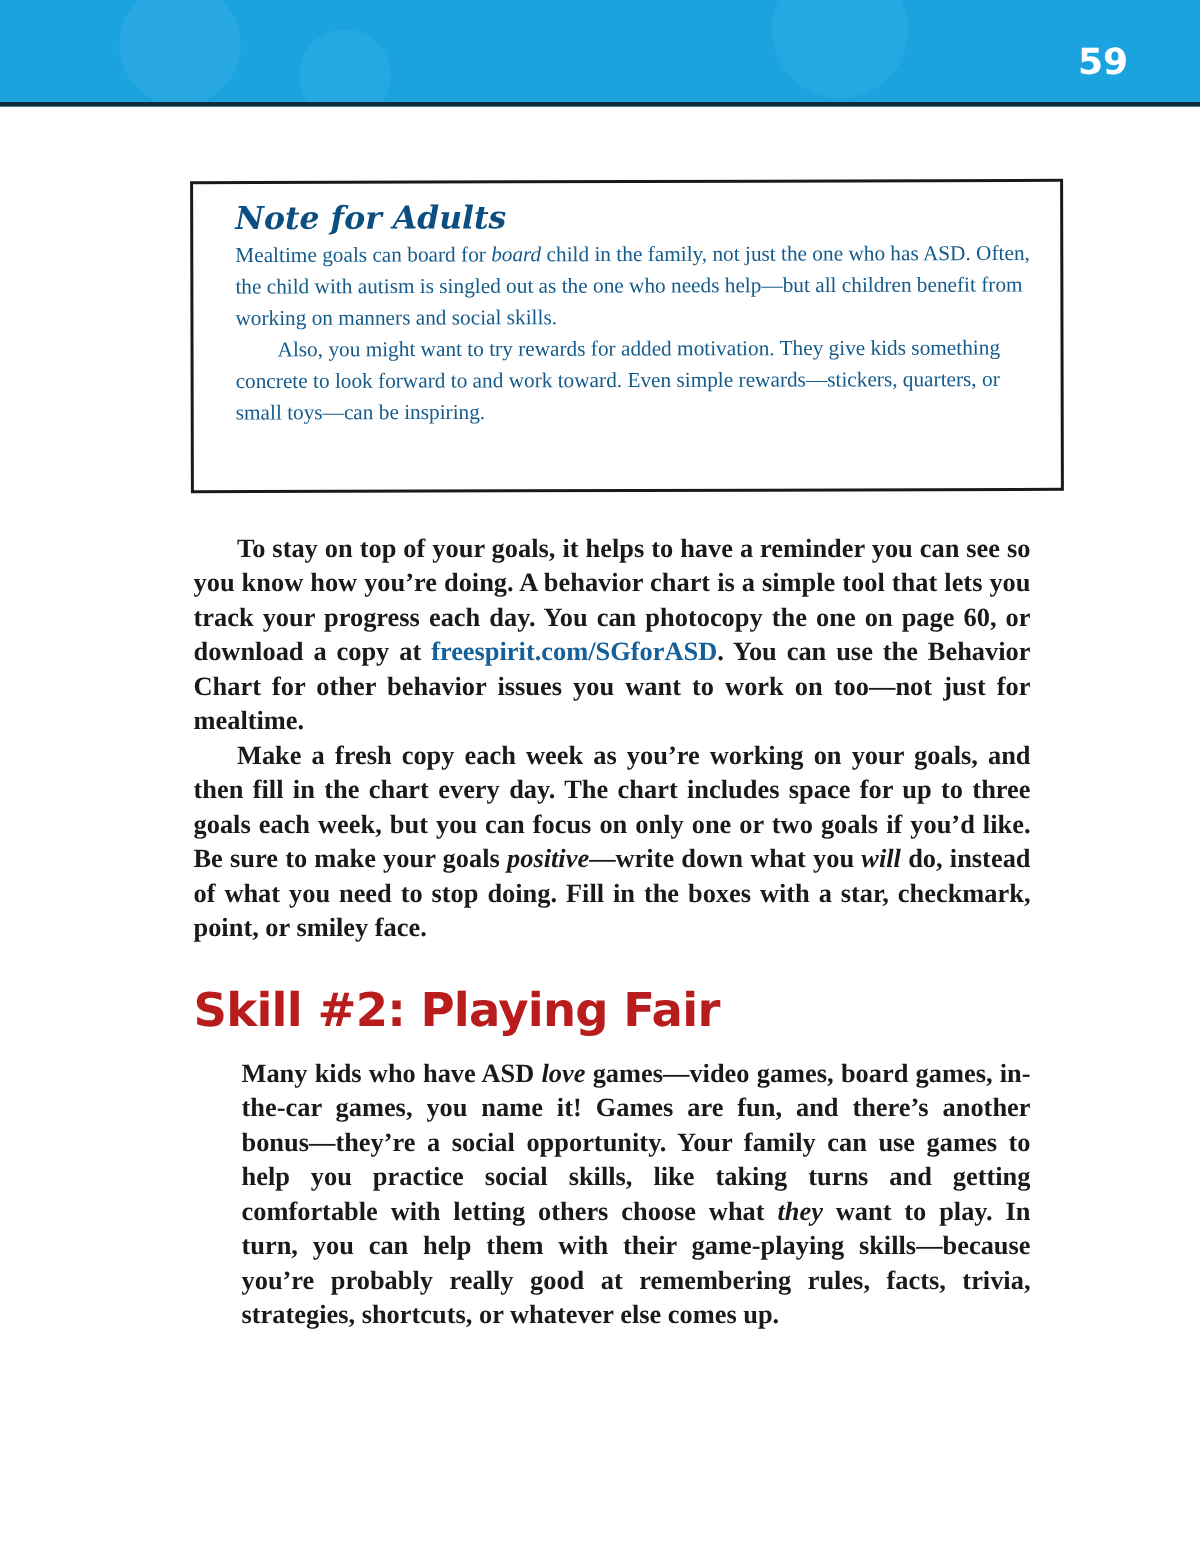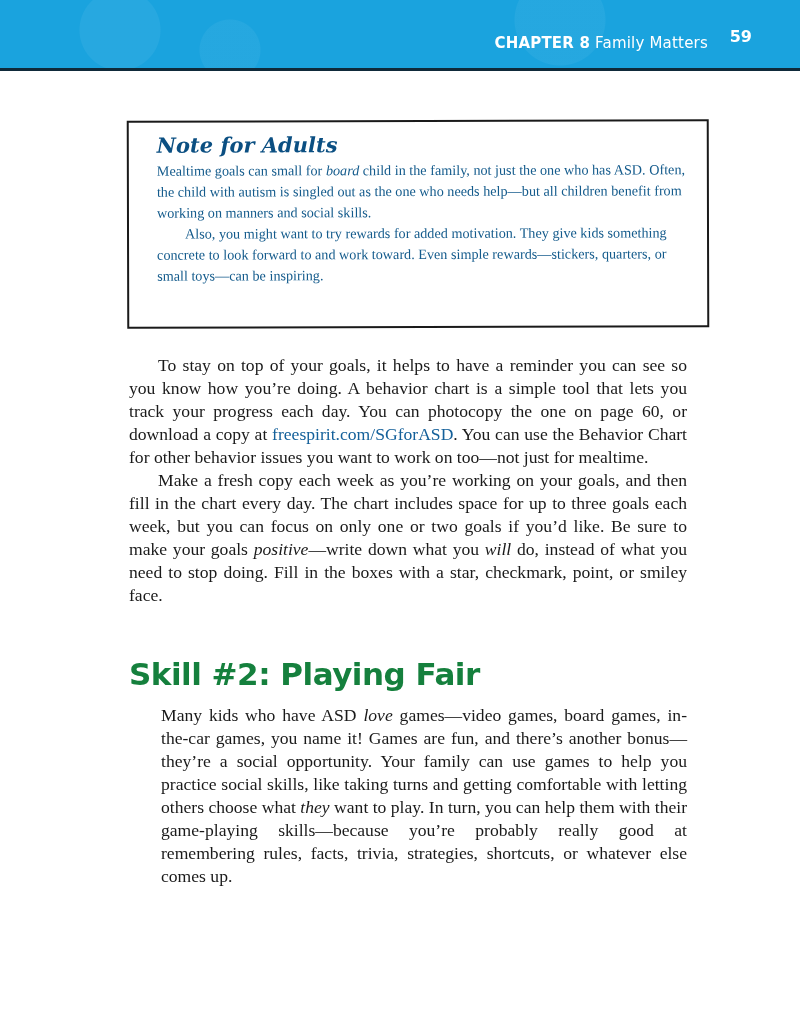--- a/index.html
+++ b/index.html
@@ -16,66 +16,62 @@
       radial-gradient(circle at 560px 20px, rgba(255,255,255,0.05) 0 45px, transparent 46px);
     border-bottom: 3px solid #0f2a3a;
   }
   .header .runner {
     position: absolute; right: 92px; top: 34px; color: #ffffff;
     font-family: "DejaVu Sans", "Liberation Sans", sans-serif; font-size: 15px; letter-spacing: 0.2px;
   }
   .header .runner .chap { font-weight: bold; }
   .header .pagenum {
     position: absolute; right: 48px; top: 27px; color: #ffffff;
-    font-family: "DejaVu Sans", "Liberation Sans", sans-serif; font-weight: bold; font-size: 16px;
+    font-family: "DejaVu Sans", "Liberation Sans", sans-serif; font-weight: bold; font-size: 24px;
   }
   .note {
     position: absolute; left: 127px; top: 120px; width: 530px; height: 186px;
     border: 2.5px solid #1a1a1a; padding: 10px 20px 8px 28px;
     transform: rotate(-0.15deg);
   }
   .note h3 {
     margin: 0 0 3px 0; color: #0b4f82; font-style: italic; font-weight: bold; font-size: 21px;
     font-family: "DejaVu Serif", "Liberation Serif", serif;
   }
   .note p {
     margin: 0; color: #145b8c; font-size: 14.2px; line-height: 21px;
     font-family: "Liberation Serif", "DejaVu Serif", serif;
   }
   .note p.indent { text-indent: 28px; }
   .body {
     position: absolute; left: 129px; width: 558px;
     font-family: "Liberation Serif", "DejaVu Serif", serif; font-size: 17.6px; line-height: 23px;
-    text-align: justify; color: #1a1a1a;
+    text-align: justify; color: #1a1a1a; font-weight: bold;
   }
   .body p { margin: 0; text-indent: 29px; }
   .body a { color: #14609a; text-decoration: none; }
   .sec1 { top: 354px; }
   .skill-title {
     position: absolute; left: 129px; top: 656px; margin: 0;
-    color: #15803d; font-family: "DejaVu Sans", "Liberation Sans", sans-serif; font-weight: bold;
+    color: #b91c1c; font-family: "DejaVu Sans", "Liberation Sans", sans-serif; font-weight: bold;
     font-size: 31px; letter-spacing: -0.5px;
   }
   .sec2 { top: 704px; }
   .sec2 p { text-indent: 0; margin-left: 32px; }
 </style>
 </head>
 <body>
 
 <div class="header">
-  <div class="runner">
-    <span class="chap">CHAPTER 8</span>
-    <span>Family Matters</span>
-  </div>
   <div class="pagenum">59</div>
 </div>
 
 <div class="note">
   <h3>Note for Adults</h3>
-  <p><span>Mealtime goals can small for </span><em>board</em><span> child in the family, not just the one who has ASD. Often, the child with autism is singled out as the one who needs help—but all children benefit from working on manners and social skills.</span></p>
+  <p><span>Mealtime goals can board for </span><em>board</em><span> child in the family, not just the one who has ASD. Often, the child with autism is singled out as the one who needs help—but all children benefit from working on manners and social skills.</span></p>
   <p class="indent">Also, you might want to try rewards for added motivation. They give kids something concrete to look forward to and work toward. Even simple rewards—stickers, quarters, or small toys—can be inspiring.</p>
 </div>
 
 <div class="body sec1">
   <p><span>To stay on top of your goals, it helps to have a reminder you can see so you know how you’re doing. A behavior chart is a simple tool that lets you track your progress each day. You can photocopy the one on page 60, or download a copy at </span><a>freespirit.com/SGforASD</a><span>. You can use the Behavior Chart for other behavior issues you want to work on too—not just for mealtime.</span></p>
   <p><span>Make a fresh copy each week as you’re working on your goals, and then fill in the chart every day. The chart includes space for up to three goals each week, but you can focus on only one or two goals if you’d like. Be sure to make your goals </span><em>positive</em><span>—write down what you </span><em>will</em><span> do, instead of what you need to stop doing. Fill in the boxes with a star, checkmark, point, or smiley face.</span></p>
 </div>
 
 <h2 class="skill-title">Skill #2: Playing Fair</h2>
 

